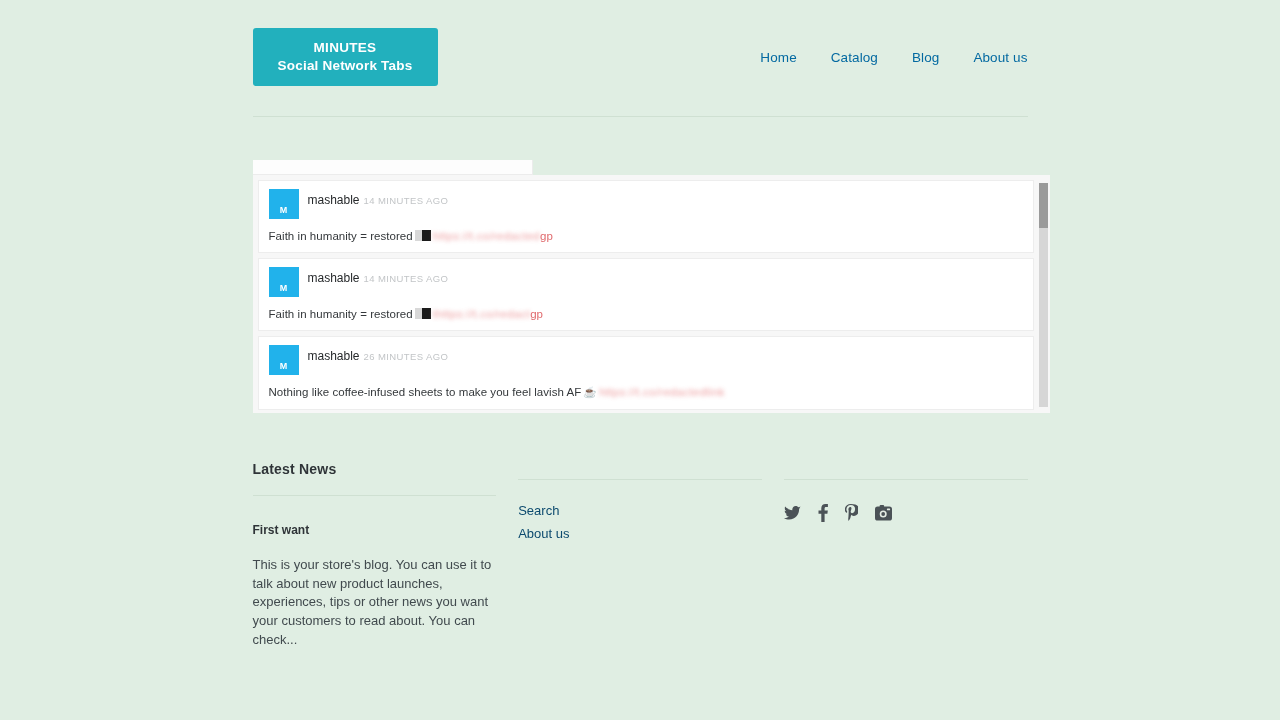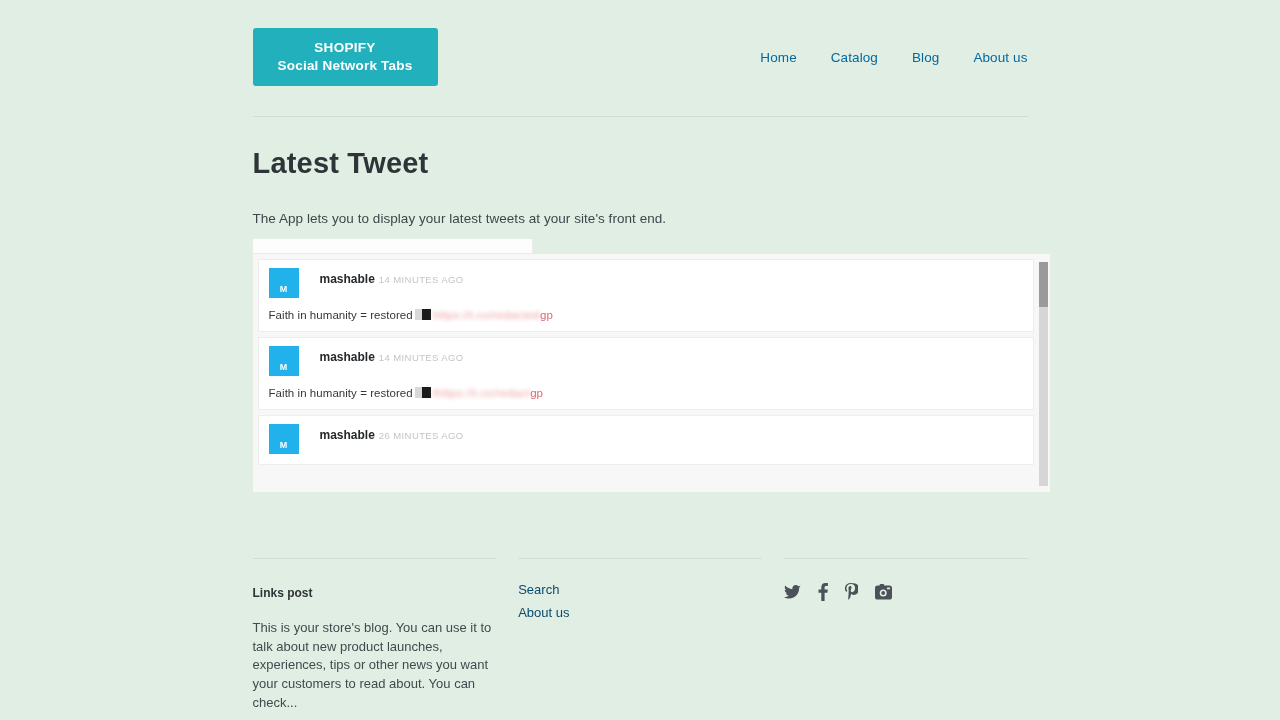--- a/index.html
+++ b/index.html
@@ -79,21 +79,21 @@
   .tweet-head { display: flex; align-items: flex-start; gap: 9px; }
   .avatar {
     width: 30px; height: 30px; background: #21b2eb; flex: 0 0 30px;
     position: relative;
   }
   .avatar-letter {
     position: absolute; left: 0; right: 0; bottom: 4px; text-align: center;
     color: #ffffff; font-size: 9px; font-weight: bold;
   }
   .tweet-meta { padding-top: 1px; }
-  .tweet-user { font-size: 12px; font-weight: bold; color: #26292b; margin-left: 12px; }
+  .tweet-user { font-size: 12px; font-weight: normal; color: #26292b; }
   .tweet-time { font-size: 9.5px; color: #c2c5c7; letter-spacing: .4px; margin-left: 4px; margin-top: 8px; }
   .tweet-text {
     margin-top: 11px; font-size: 11.5px; color: #34383b; letter-spacing: .05px;
     white-space: nowrap;
   }
   .emoji-blob {
     display: inline-block; width: 16px; height: 11px; vertical-align: -1px;
     background: linear-gradient(90deg,#d8d8d8 0 45%, #1b1b1b 45% 100%);
     margin: 0 2px;
   }
@@ -139,35 +139,33 @@
   .social-row { display: flex; gap: 17px; margin-top: 24px; align-items: center; }
   .social-ic { cursor: pointer; display: block; }
 </style>
 </head>
 <body>
 
 <div class="page">
 
   <div class="site-header">
     <div class="logo">
-      <div class="logo-line1">SHOPIFY</div>
+      <div class="logo-line1">MINUTES</div>
       <div class="logo-line2">Social Network Tabs</div>
     </div>
     <div class="main-nav">
       <a class="nav-link">Home</a>
       <a class="nav-link">Catalog</a>
       <a class="nav-link">Blog</a>
       <a class="nav-link">About us</a>
     </div>
   </div>
   <div class="header-rule"></div>
 
   <div class="content">
-    <h1 class="page-title">Latest Tweet</h1>
-    <p class="page-desc">The App lets you to display your latest tweets at your site's front end.</p>
 
     <div class="tweet-widget">
 
 
       <div class="tweet-subbar"></div>
 
       <div class="tweet-body-wrap">
         <div class="tweet-list">
 
           <div class="tweet-card">
@@ -196,35 +194,37 @@
 
           <div class="tweet-card">
             <div class="tweet-head">
               <div class="avatar">
                 <span class="avatar-letter">M</span>
               </div>
               <div class="tweet-meta">
                 <span class="tweet-user">mashable</span><span class="tweet-time">26 MINUTES AGO</span>
               </div>
             </div>
+            <div class="tweet-text"><span>Nothing like coffee-infused sheets to make you feel lavish AF</span><span class="coffee-glyph">☕</span><a class="tweet-link">https://t.co/redactedlink</a></div>
           </div>
 
         </div>
         <div class="tw-scroll">
           <div class="tw-thumb"></div>
         </div>
       </div>
     </div>
   </div>
 
   <div class="site-footer">
 
     <div class="fcol">
+      <div class="fcol-title">Latest News</div>
       <div class="fcol-rule"></div>
-      <div class="post-title">Links post</div>
+      <div class="post-title">First want</div>
       <div class="post-body">This is your store's blog. You can use it to talk about new product launches, experiences, tips or other news you want your customers to read about. You can check...</div>
     </div>
 
     <div class="fcol">
       <div class="fcol-rule"></div>
       <a class="flink">Search</a>
       <a class="flink">About us</a>
     </div>
 
     <div class="fcol">

